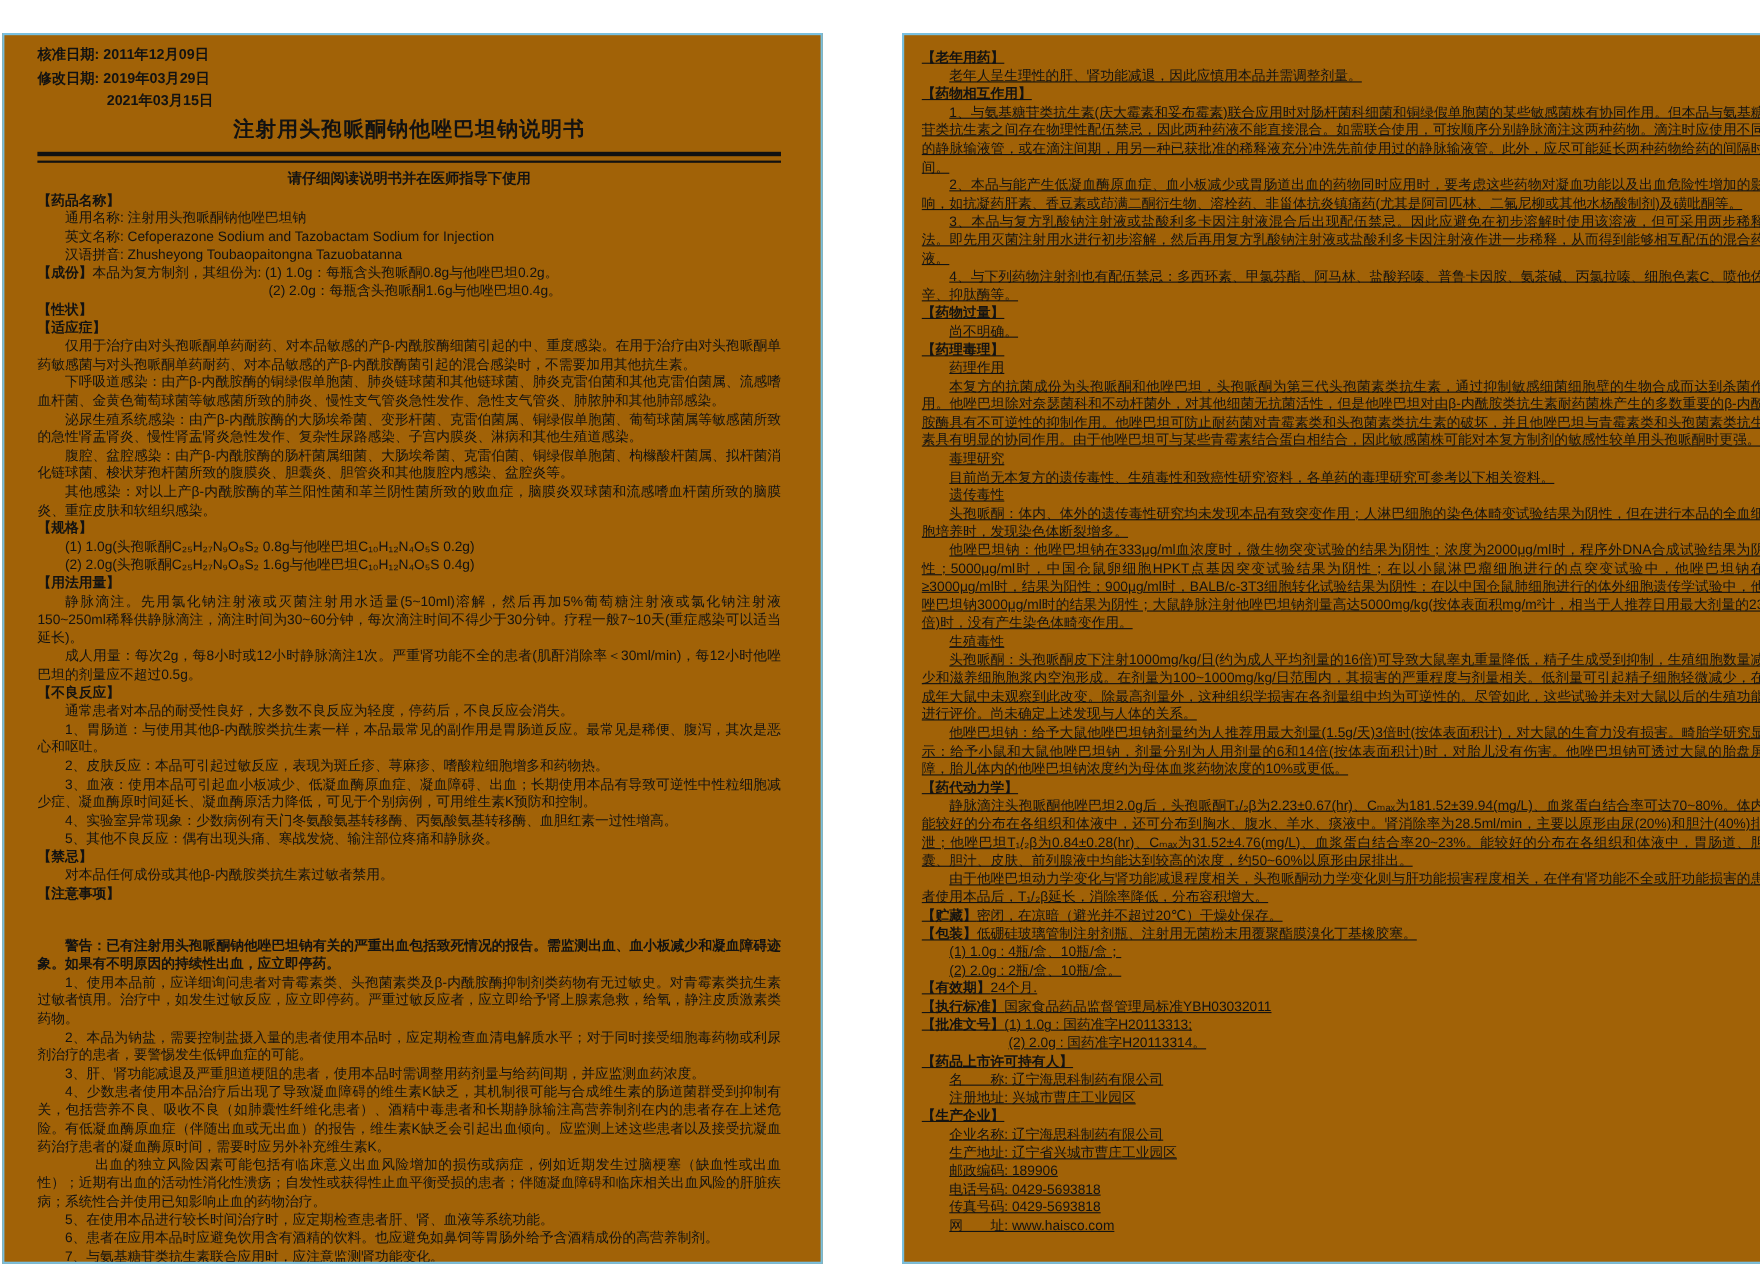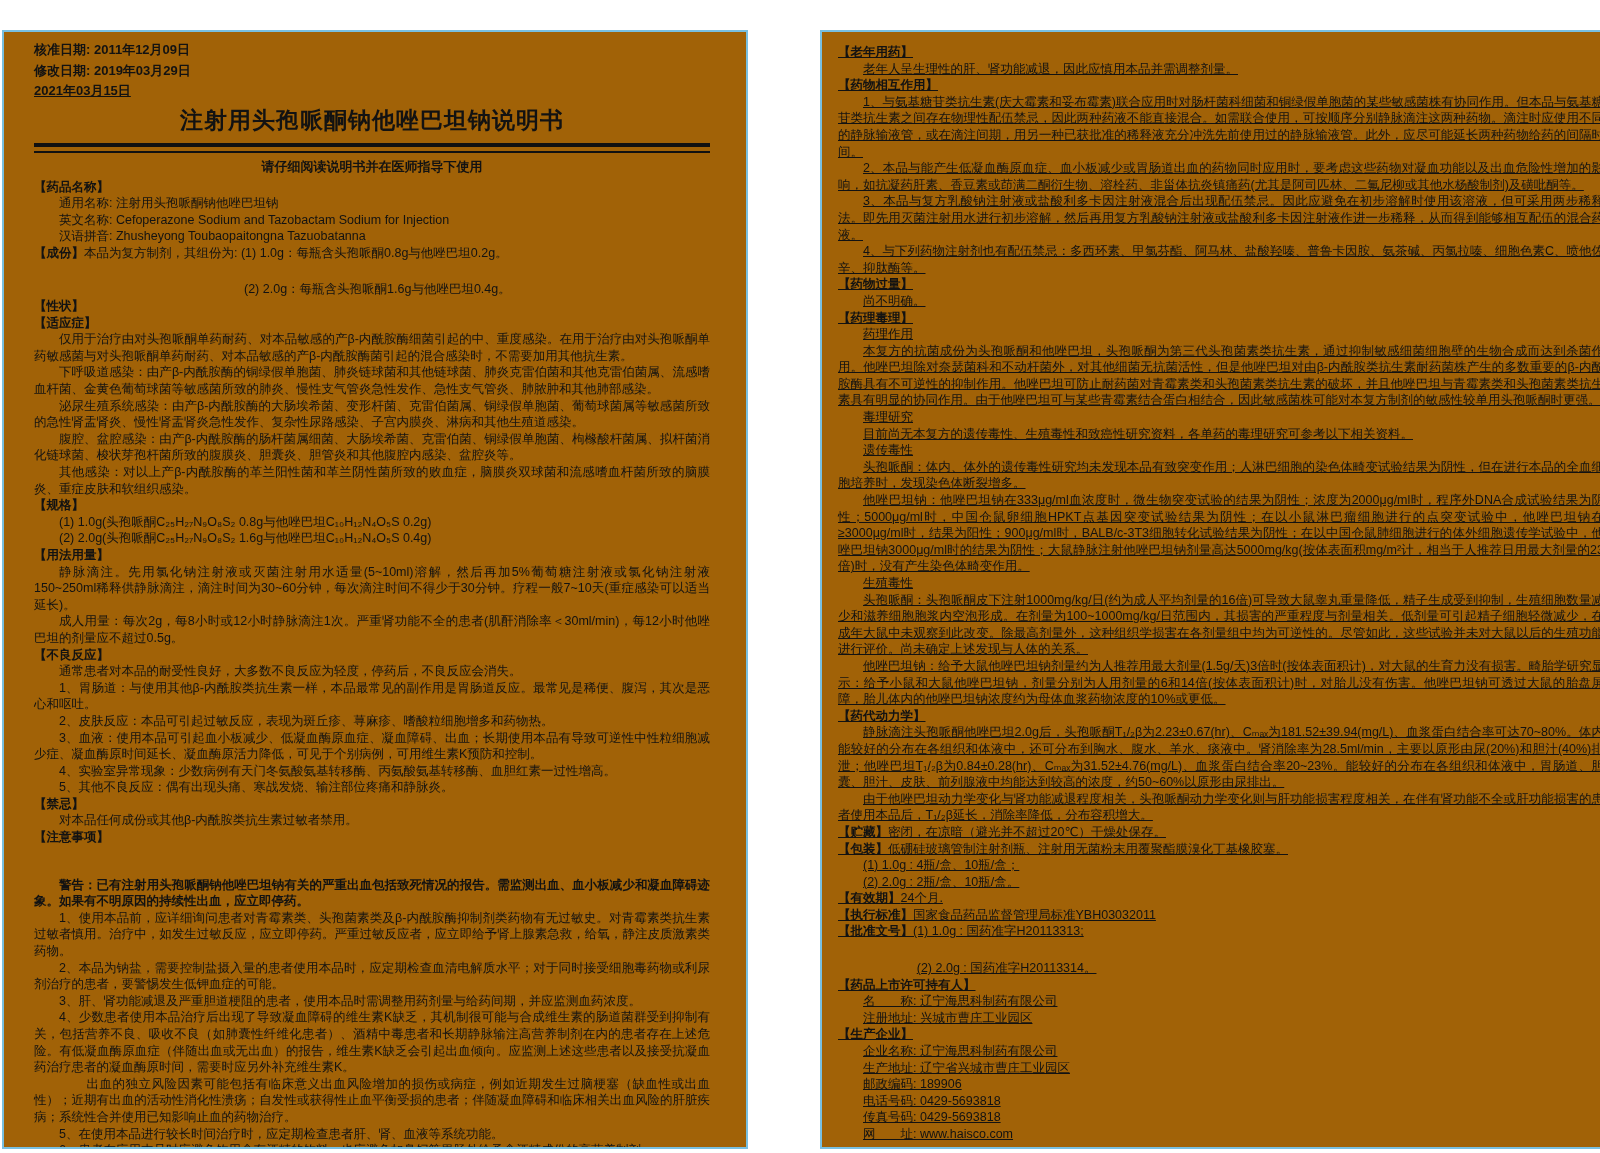--- a/index.html
+++ b/index.html
@@ -8,34 +8,34 @@
     font-family:"Liberation Sans","DejaVu Sans",sans-serif;color:#121212;
     -webkit-font-smoothing:antialiased;
   }
   .page{
     position:absolute;top:30px;height:1119px;background:#a16207;
     border:2px solid #79c0e0;box-sizing:border-box;overflow:hidden;
   }
   #pageL{left:2px;width:746px;padding:8px 36px 6px 30px;}
   #pageR{left:820px;width:812px;padding:12px 26px 6px 16px;text-decoration:underline;}
   .dates{font-size:13px;line-height:20.5px;font-weight:bold;}
-  .dates .d-cont{text-decoration:underline;}
+  .dates .d-cont{margin-left:63px;}
   .doc-title{
-    text-align:center;font-weight:bold;font-size:23px;letter-spacing:1px;
+    text-align:center;font-weight:bold;font-size:19px;letter-spacing:1px;
     margin:3px 0 7px 0;white-space:nowrap;
   }
   .rule-double{border-top:4px solid #111;border-bottom:2px solid #111;height:4px;margin:1px 0 5px 0;}
   .notice{text-align:center;font-weight:bold;font-size:13px;margin:3px 0 3px 0;}
   .body-col{font-size:12.5px;line-height:16.6px;text-align:justify;}
   .blk{margin:0;}
   .blk.h{font-weight:bold;}
   .blk.p{text-indent:2em;}
   .blk.pw{font-weight:bold;text-indent:2em;margin-top:31px;}
   .blk.pd{text-indent:4.2em;}
-  .blk.pi{text-indent:0;margin-top:20px;}
+  .blk.pi{text-indent:0;}
   .blk.lead{text-indent:0;}
   .blk.lead b{font-weight:bold;}
 </style>
 </head>
 <body>
 
 <div class="page" id="pageL">
   <div class="dates">
     <div>核准日期: 2011年12月09日</div>
     <div>修改日期: 2019年03月29日</div>

